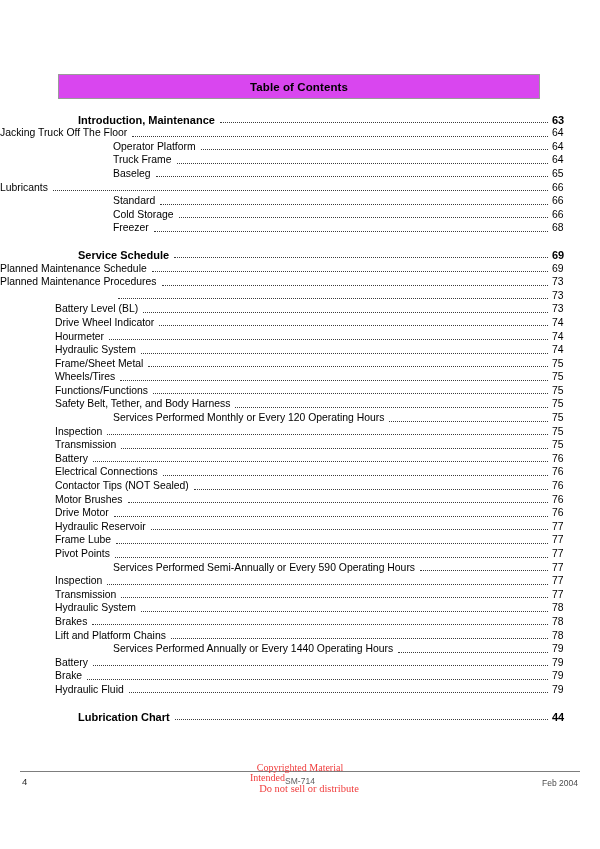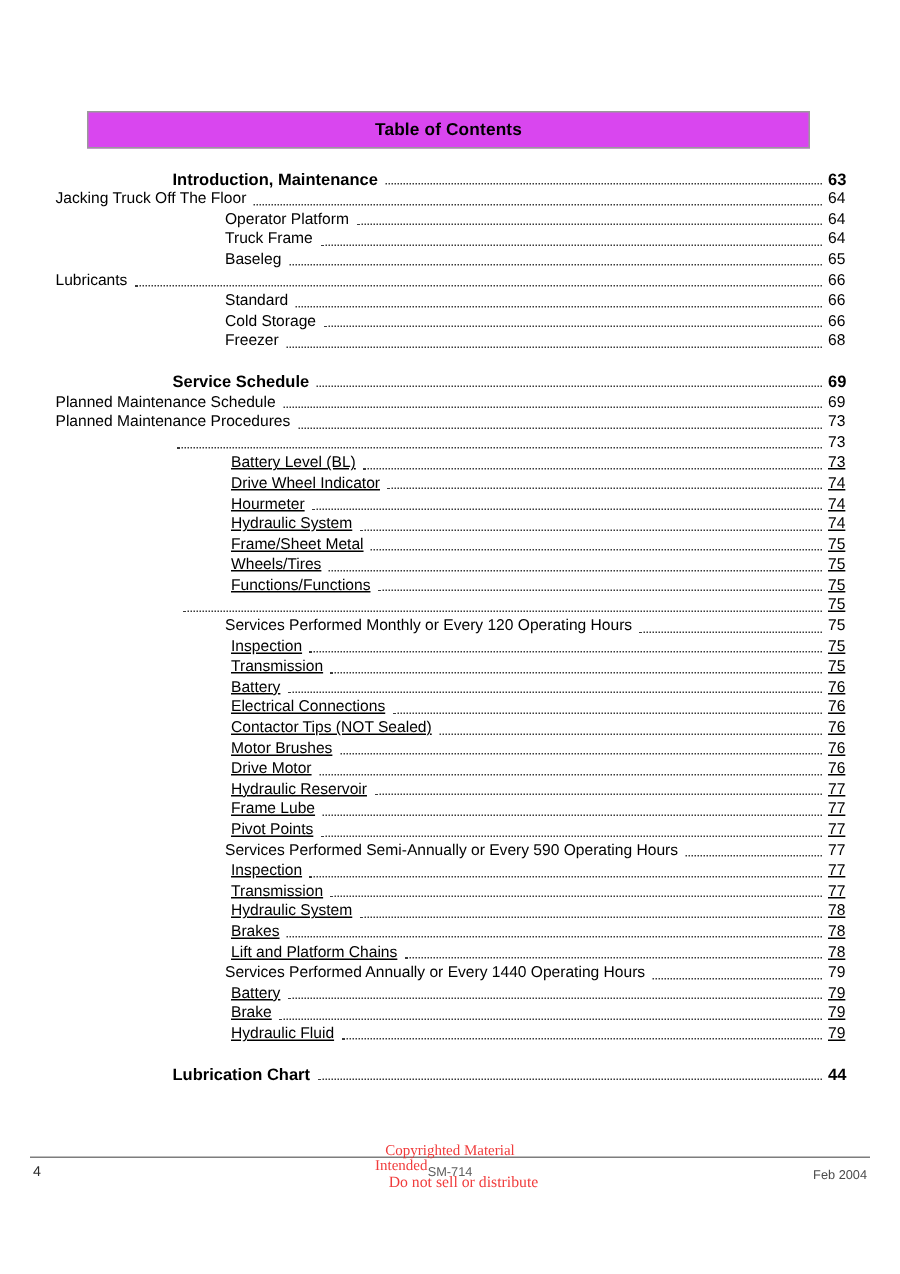--- a/index.html
+++ b/index.html
@@ -52,21 +52,20 @@
     box-sizing: border-box;
   }
   .toc-row.gap-before {
     margin-top: 13px;
   }
   .toc-label {
     white-space: nowrap;
     font-size: 10.4px;
     line-height: 12px;
     color: #000;
-    margin-left: 37px;
   }
   .toc-dots {
     flex: 1 1 auto;
     margin: 0 4px 2.5px 5px;
     border-bottom: 1px dotted #3a3a3a;
     min-width: 8px;
     height: 1px;
   }
   .toc-page {
     width: 26px;
@@ -74,21 +73,21 @@
     font-size: 10.4px;
     line-height: 12px;
     flex: 0 0 auto;
     color: #000;
   }
 
   
   .lvl0 { padding-left: 78px; }
   .lvl1 { }
   .lvl2 { padding-left: 113px; }
-  .lvl3 { padding-left: 117px; text-decoration: underline; }
+  .lvl3 { padding-left: 55px; }
 
   .bold .toc-label,
   .bold .toc-page {
     font-weight: bold;
     font-size: 11px;
   }
   .bold .toc-dots {
     margin-bottom: 3px;
   }
 
@@ -272,20 +271,21 @@
       <span class="toc-label">Wheels/Tires</span>
       <span class="toc-dots"></span>
       <span class="toc-page">75</span>
     </div>
     <div class="toc-row lvl3">
       <span class="toc-label">Functions/Functions</span>
       <span class="toc-dots"></span>
       <span class="toc-page">75</span>
     </div>
     <div class="toc-row lvl3">
+      <span class="toc-label">Safety Belt, Tether, and Body Harness</span>
       <span class="toc-dots"></span>
       <span class="toc-page">75</span>
     </div>
     <div class="toc-row lvl2">
       <span class="toc-label">Services Performed Monthly or Every 120 Operating Hours</span>
       <span class="toc-dots"></span>
       <span class="toc-page">75</span>
     </div>
     <div class="toc-row lvl3">
       <span class="toc-label">Inspection</span>

